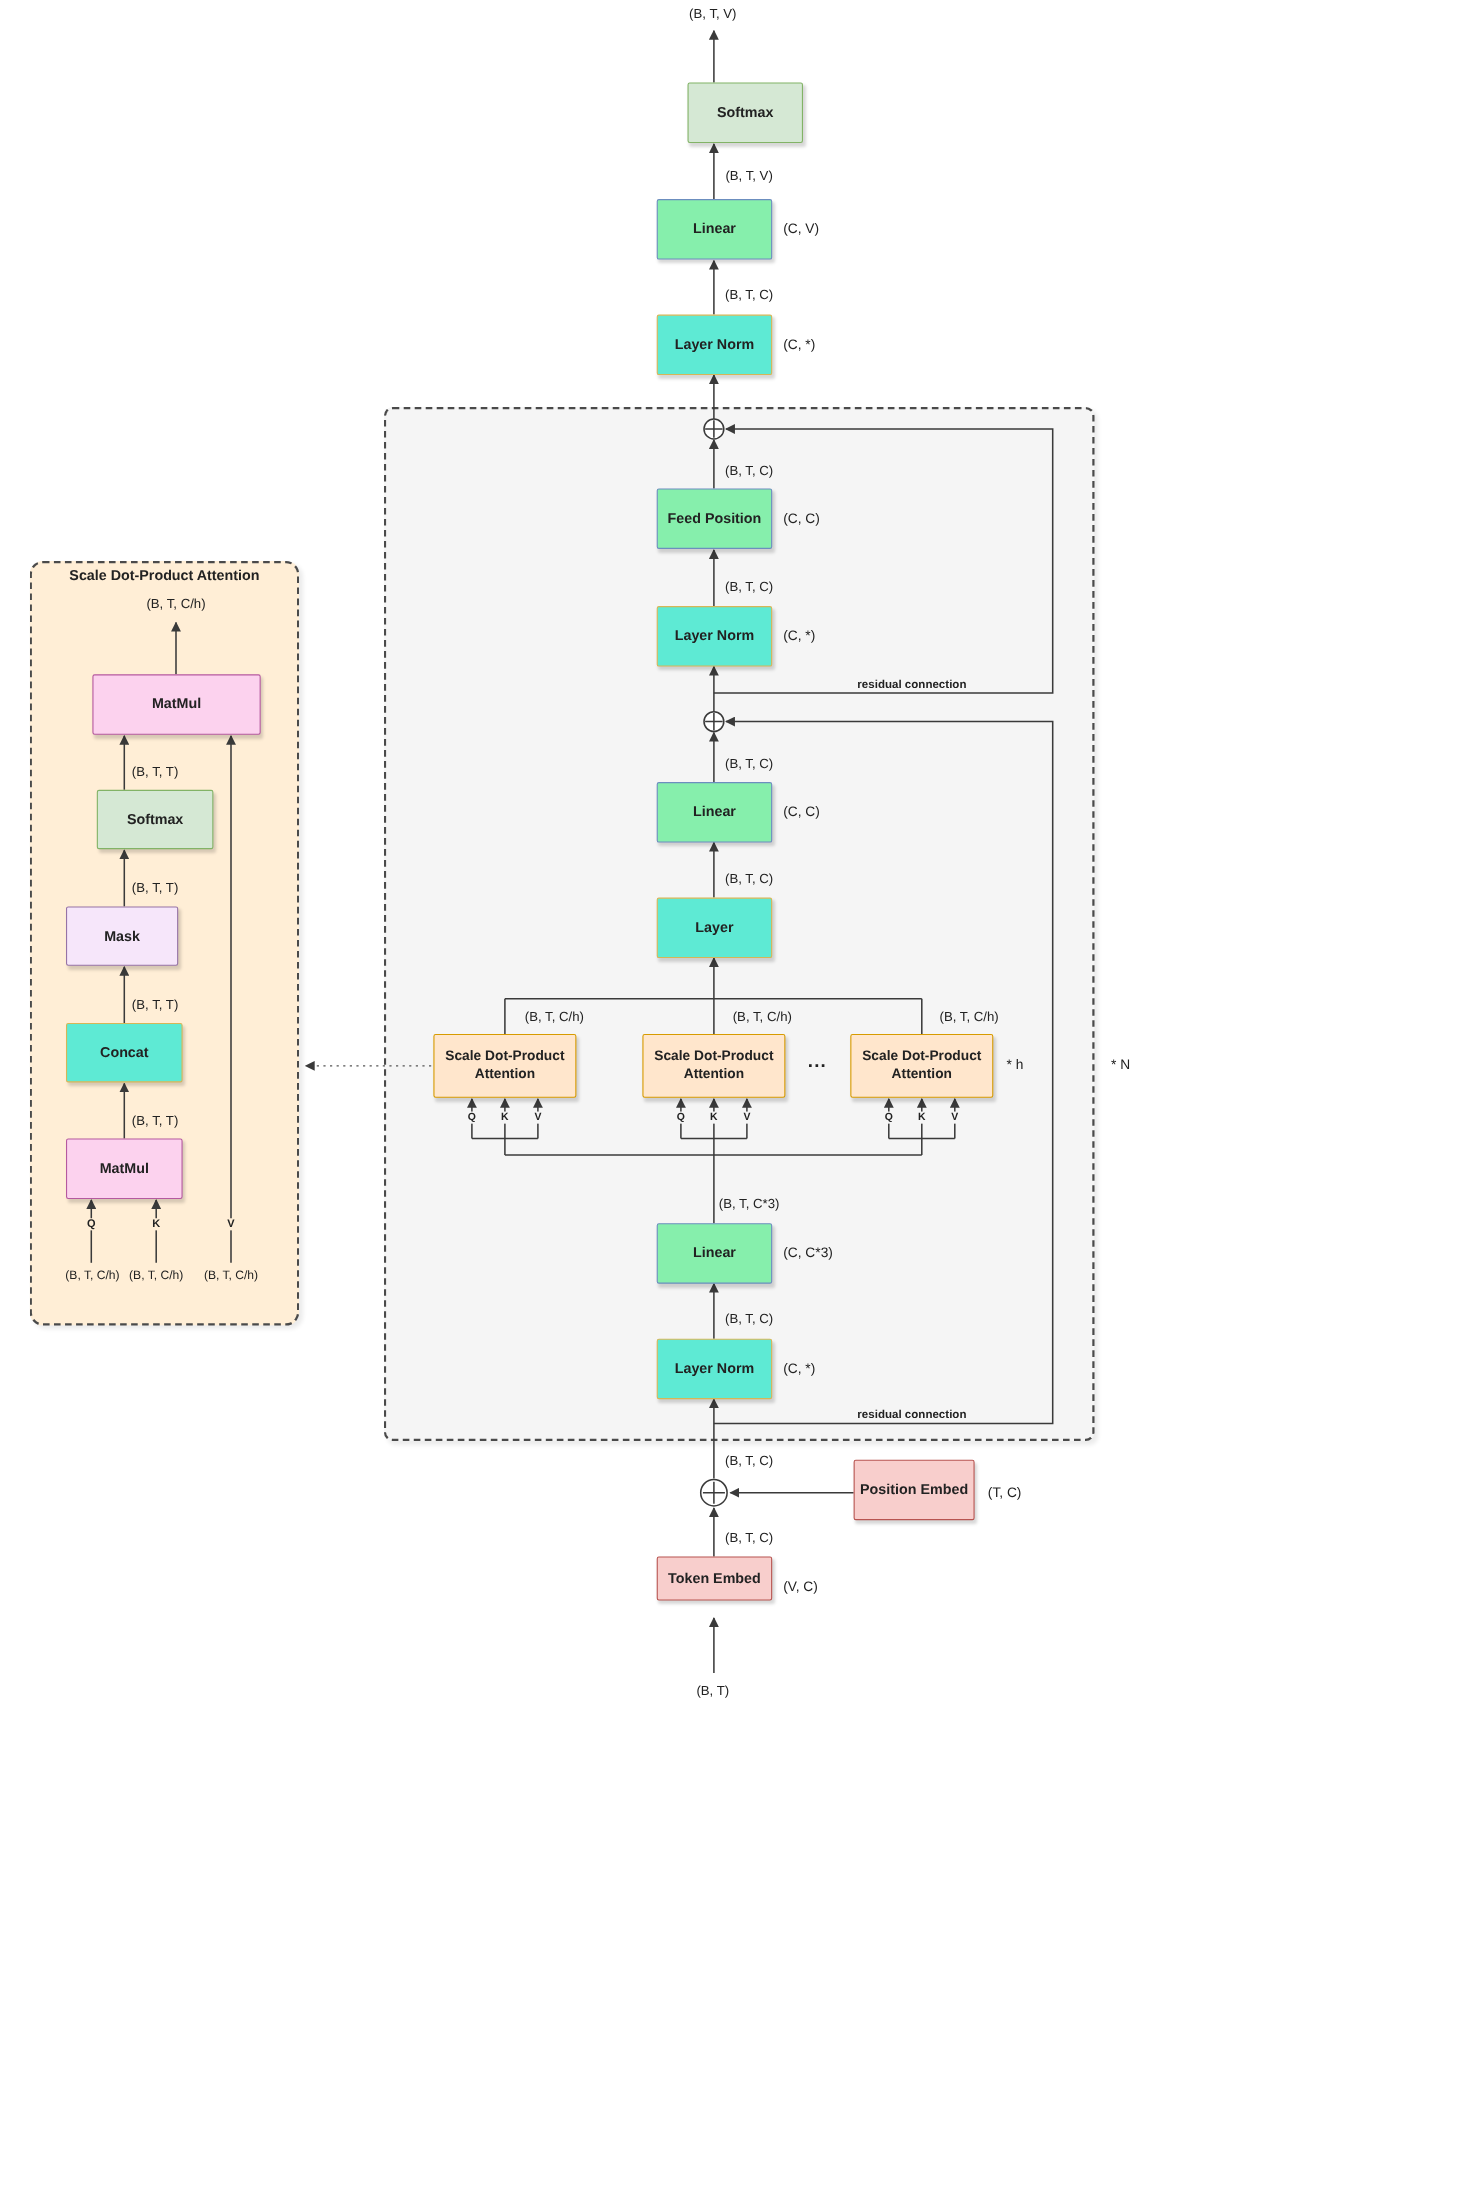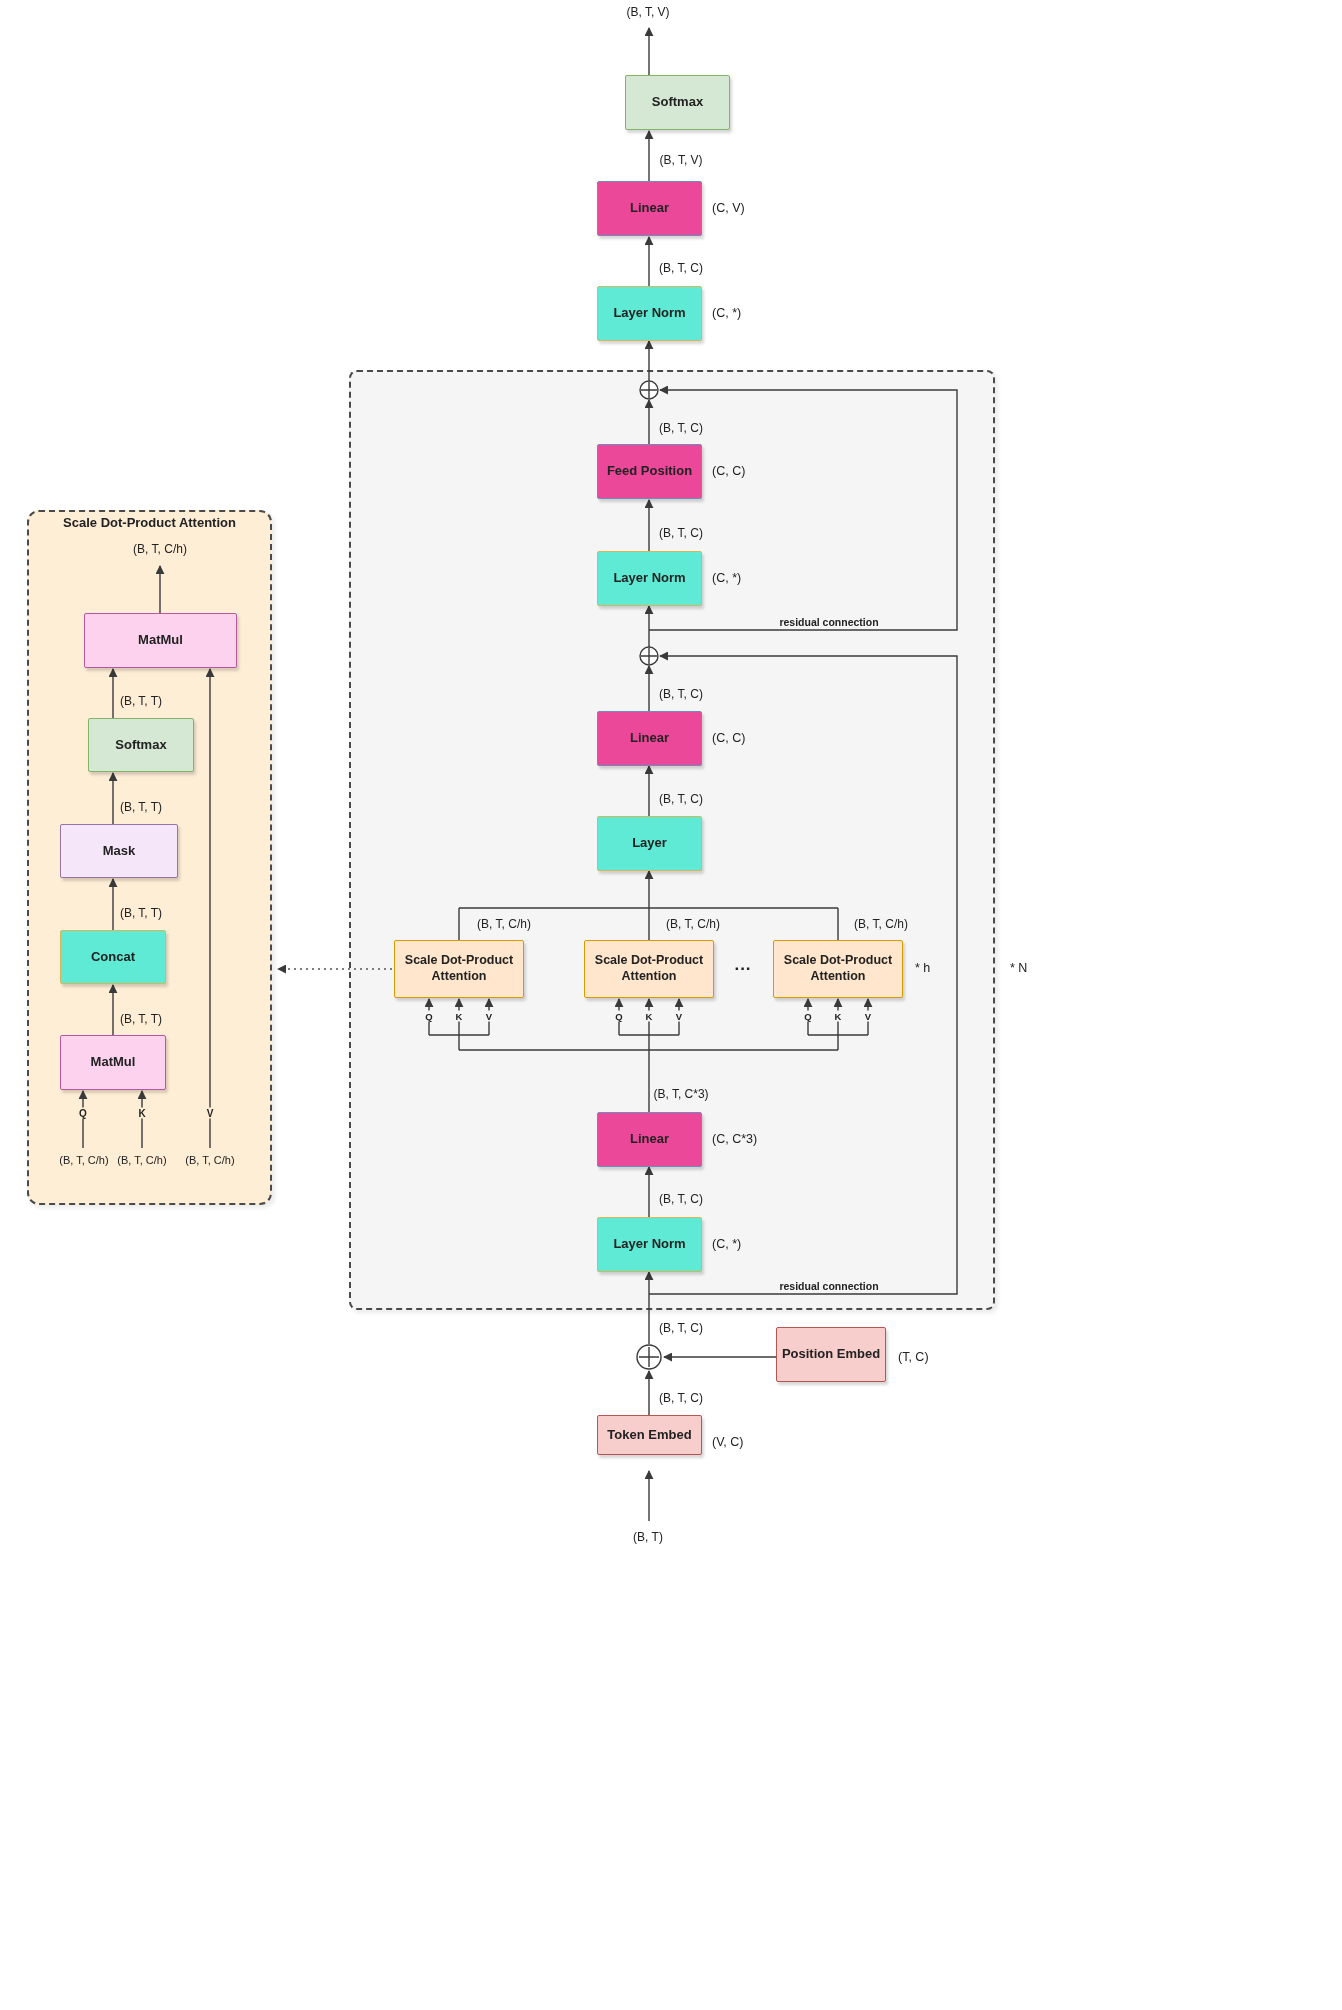--- a/index.html
+++ b/index.html
@@ -15,21 +15,21 @@
   .detail-dashed { background:#ffeed6; border-radius:12px; }
   .wires { position:absolute; left:0; top:0; z-index:2; }
   .box {
     position:absolute; display:flex; align-items:center; justify-content:center;
     text-align:center; font-weight:bold; font-size:13px; color:#222;
     border:1px solid; border-radius:2px; box-sizing:border-box; padding:2px;
     box-shadow:2px 3px 3px rgba(0,0,0,0.16); z-index:3; line-height:1.25;
   }
   .attn { font-size:12.5px; }
   .green   { background:#d5e8d4; border-color:#82b366;margin-left:28px; }
-  .blue    { background:#ec4899; border-color:#6c8ebf; }
+  .blue    { background:#86efac; border-color:#6c8ebf; }
   .yellow  { background:#5eead4; border-color:#d6b656; }
   .red     { background:#f8cecc; border-color:#b85450; }
   .tan     { background:#ffe6cc; border-color:#d79b00; }
   .pink    { background:#fcd2ee; border-color:#b5599f; }
   .lavender{ background:#f6e6fa; border-color:#9673a6; }
   .lbl {
     position:absolute; font-size:12px; color:#222; white-space:nowrap;
     transform:translate(-50%,-50%); z-index:4;
   }
   .lbl-sm { font-size:11px; }
@@ -158,21 +158,21 @@
   <div class="box tan attn" style="left:584px;top:940px;width:130px;height:58px">Scale Dot-Product Attention</div>
   <div class="box tan attn" style="left:773px;top:940px;width:130px;height:58px">Scale Dot-Product Attention</div>
 
   <div class="box blue" style="left:597px;top:1112px;width:105px;height:55px">Linear</div>
   <div class="box yellow" style="left:597px;top:1217px;width:105px;height:55px">Layer Norm</div>
   <div class="box red" style="left:776px;top:1327px;width:110px;height:55px">Position Embed</div>
   <div class="box red" style="left:597px;top:1415px;width:105px;height:40px">Token Embed</div>
 
   <div class="box pink" style="left:84px;top:613px;width:153px;height:55px">MatMul</div>
   <div class="box green" style="left:60px;top:718px;width:106px;height:54px">Softmax</div>
-  <div class="box lavender" style="left:60px;top:824px;width:118px;height:54px">Mask</div>
+  <div class="box lavender" style="left:60px;top:824px;width:102px;height:54px">Mask</div>
   <div class="box yellow" style="left:60px;top:930px;width:106px;height:54px">Concat</div>
   <div class="box pink" style="left:60px;top:1035px;width:106px;height:55px">MatMul</div>
 
   <span class="lbl" style="left:648px;top:12px">(B, T, V)</span>
   <span class="lbl" style="left:681px;top:160px">(B, T, V)</span>
   <span class="lbl" style="left:681px;top:268px">(B, T, C)</span>
   <span class="lbl" style="left:681px;top:428px">(B, T, C)</span>
   <span class="lbl" style="left:681px;top:533px">(B, T, C)</span>
   <span class="lbl" style="left:681px;top:694px">(B, T, C)</span>
   <span class="lbl" style="left:681px;top:799px">(B, T, C)</span>

